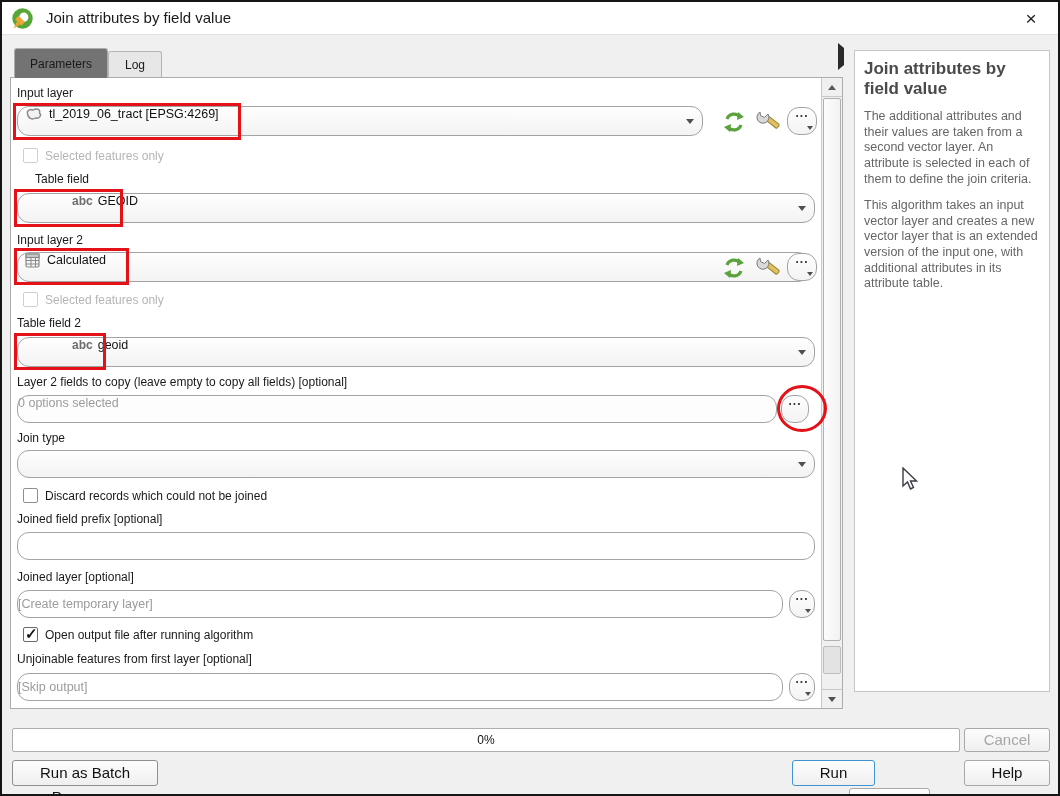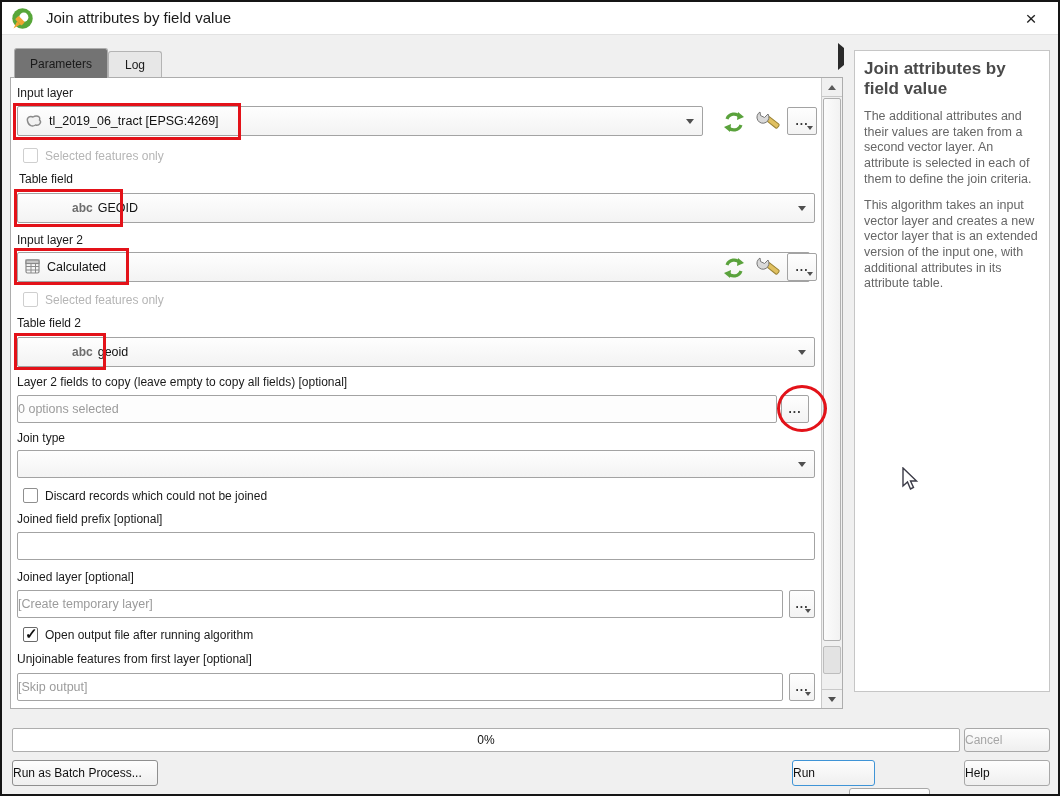--- a/index.html
+++ b/index.html
@@ -20,23 +20,23 @@
   #tab-parameters { left:12px; top:46px; width:94px; height:30px; line-height:30px; background:#737373; border:1px solid #adadad; border-bottom:none; border-top-left-radius:3px; border-top-right-radius:3px; z-index:3; }
   #tab-log { left:106px; top:49px; width:54px; height:27px; line-height:26px; background:#e7e7e7; border:1px solid #b4b4b4; border-bottom:none; border-top-left-radius:3px; border-top-right-radius:3px; z-index:1; }
 
   
   #form-panel { position:absolute; left:8px; top:75px; width:833px; height:632px; background:#ffffff; border:1px solid #adadad; z-index:2; overflow:hidden; }
   .abs { position:absolute; }
   .lbl { font-size:12px; color:#1a1a1a; white-space:nowrap; }
   .lbl-disabled { font-size:12px; color:#b5b5b5; white-space:nowrap; }
 
   .combo, .lineedit, .smallbtn {
-    border:1px solid #a3a3a3; border-radius:2px;
+    border:1px solid #a3a3a3; border-radius:12px;
     background:linear-gradient(#fefefe,#f3f3f3);
-    display:flex; align-items:center;
+    display:flex; align-items:flex-start;
   }
   .combo { padding-left:7px; font-size:12.5px; color:#111; }
   .combo .arrow-zone { position:absolute; right:1px; top:1px; bottom:1px; width:22px; display:flex; align-items:center; justify-content:center; }
   .tri-down { width:0; height:0; border-left:4px solid transparent; border-right:4px solid transparent; border-top:5px solid #4f4f4f; }
   .tri-right { width:0; height:0; border-top:5px solid transparent; border-bottom:5px solid transparent; border-left:6px solid #2a2a2a; }
   .lineedit { background:#fff; padding-left:0; font-size:12.5px; color:#111; }
   .lineedit input { border:none; outline:none; width:100%; height:100%; font-family:"Liberation Sans",sans-serif; font-size:12.5px; background:transparent; color:#111; }
   .lineedit input::placeholder { color:#9b9b9b; opacity:1; }
   .disabled-field { background:#fdfdfd; color:#9b9b9b; }
   .smallbtn { justify-content:center; font-size:12px; color:#222; position:absolute; }
@@ -65,21 +65,21 @@
   
   #collapse-arrow { position:absolute; left:836px; top:46px; z-index:4; }
 
   
   #help-panel { position:absolute; left:852px; top:48px; width:196px; height:642px; background:#ffffff; border:1px solid #c6c6c6; padding:8px 9px; overflow:hidden; }
   #help-title { font-size:17px; font-weight:bold; color:#4a4a4a; line-height:1.18; margin-bottom:10px; }
   .help-para { font-size:12.5px; color:#666666; line-height:1.25; margin-bottom:11px; }
 
   
   #progress-bar { position:absolute; left:10px; top:726px; width:948px; height:24px; background:#fff; border:1px solid #aeaeae; border-radius:2px; text-align:center; line-height:22px; font-size:12px; color:#111; }
-  .btn { position:absolute; background:linear-gradient(#fdfdfd,#efefef); border:1px solid #a8a8a8; border-radius:3px; font-size:12px; color:#111; }
+  .btn { position:absolute; background:linear-gradient(#fdfdfd,#efefef); border:1px solid #a8a8a8; border-radius:3px; font-size:15px; color:#111; text-align:center; }
   #btn-cancel { left:962px; top:726px; width:86px; height:24px; line-height:22px; color:#a6a6a6; }
   #btn-batch { left:10px; top:758px; width:146px; height:26px; line-height:24px; border-color:#8f8f8f; }
   #btn-run { left:790px; top:758px; width:83px; height:26px; line-height:24px; border:1px solid #3f94d6; }
   #btn-close { left:847px; top:758px; width:81px; height:26px; line-height:24px;margin-top:28px; }
   #btn-help { left:962px; top:758px; width:86px; height:26px; line-height:24px; }
 
   #mouse-cursor { position:absolute; left:897px; top:465px; z-index:30; pointer-events:none; }
 </style>
 </head>
 <body>
@@ -131,21 +131,21 @@
       </svg>
     </span>
     <div class="smallbtn" style="left:776px; top:29px; width:30px; height:28px;">
       <span class="dots">...</span>
         <span class="mini-tri"></span>
     </div>
 
     <div class="checkbox cb-disabled" style="left:12px; top:70px;"></div>
     <div class="abs lbl-disabled" style="left:34px; top:71px;">Selected features only</div>
 
-    <div class="abs lbl" style="left:8px; top:94px;">Table field</div>
+    <div class="abs lbl" style="left:24px; top:94px;">Table field</div>
     <div class="abs combo" style="left:6px; top:115px; width:798px; height:30px;">
       <span class="field-prefix">abc</span>
       <span>GEOID</span>
       <span class="arrow-zone">
           <span class="tri-down"></span>
         </span>
     </div>
 
     <div class="abs lbl" style="left:6px; top:155px;">Input layer 2</div>
     <div class="abs combo" style="left:6px; top:174px; width:793px; height:30px;">

